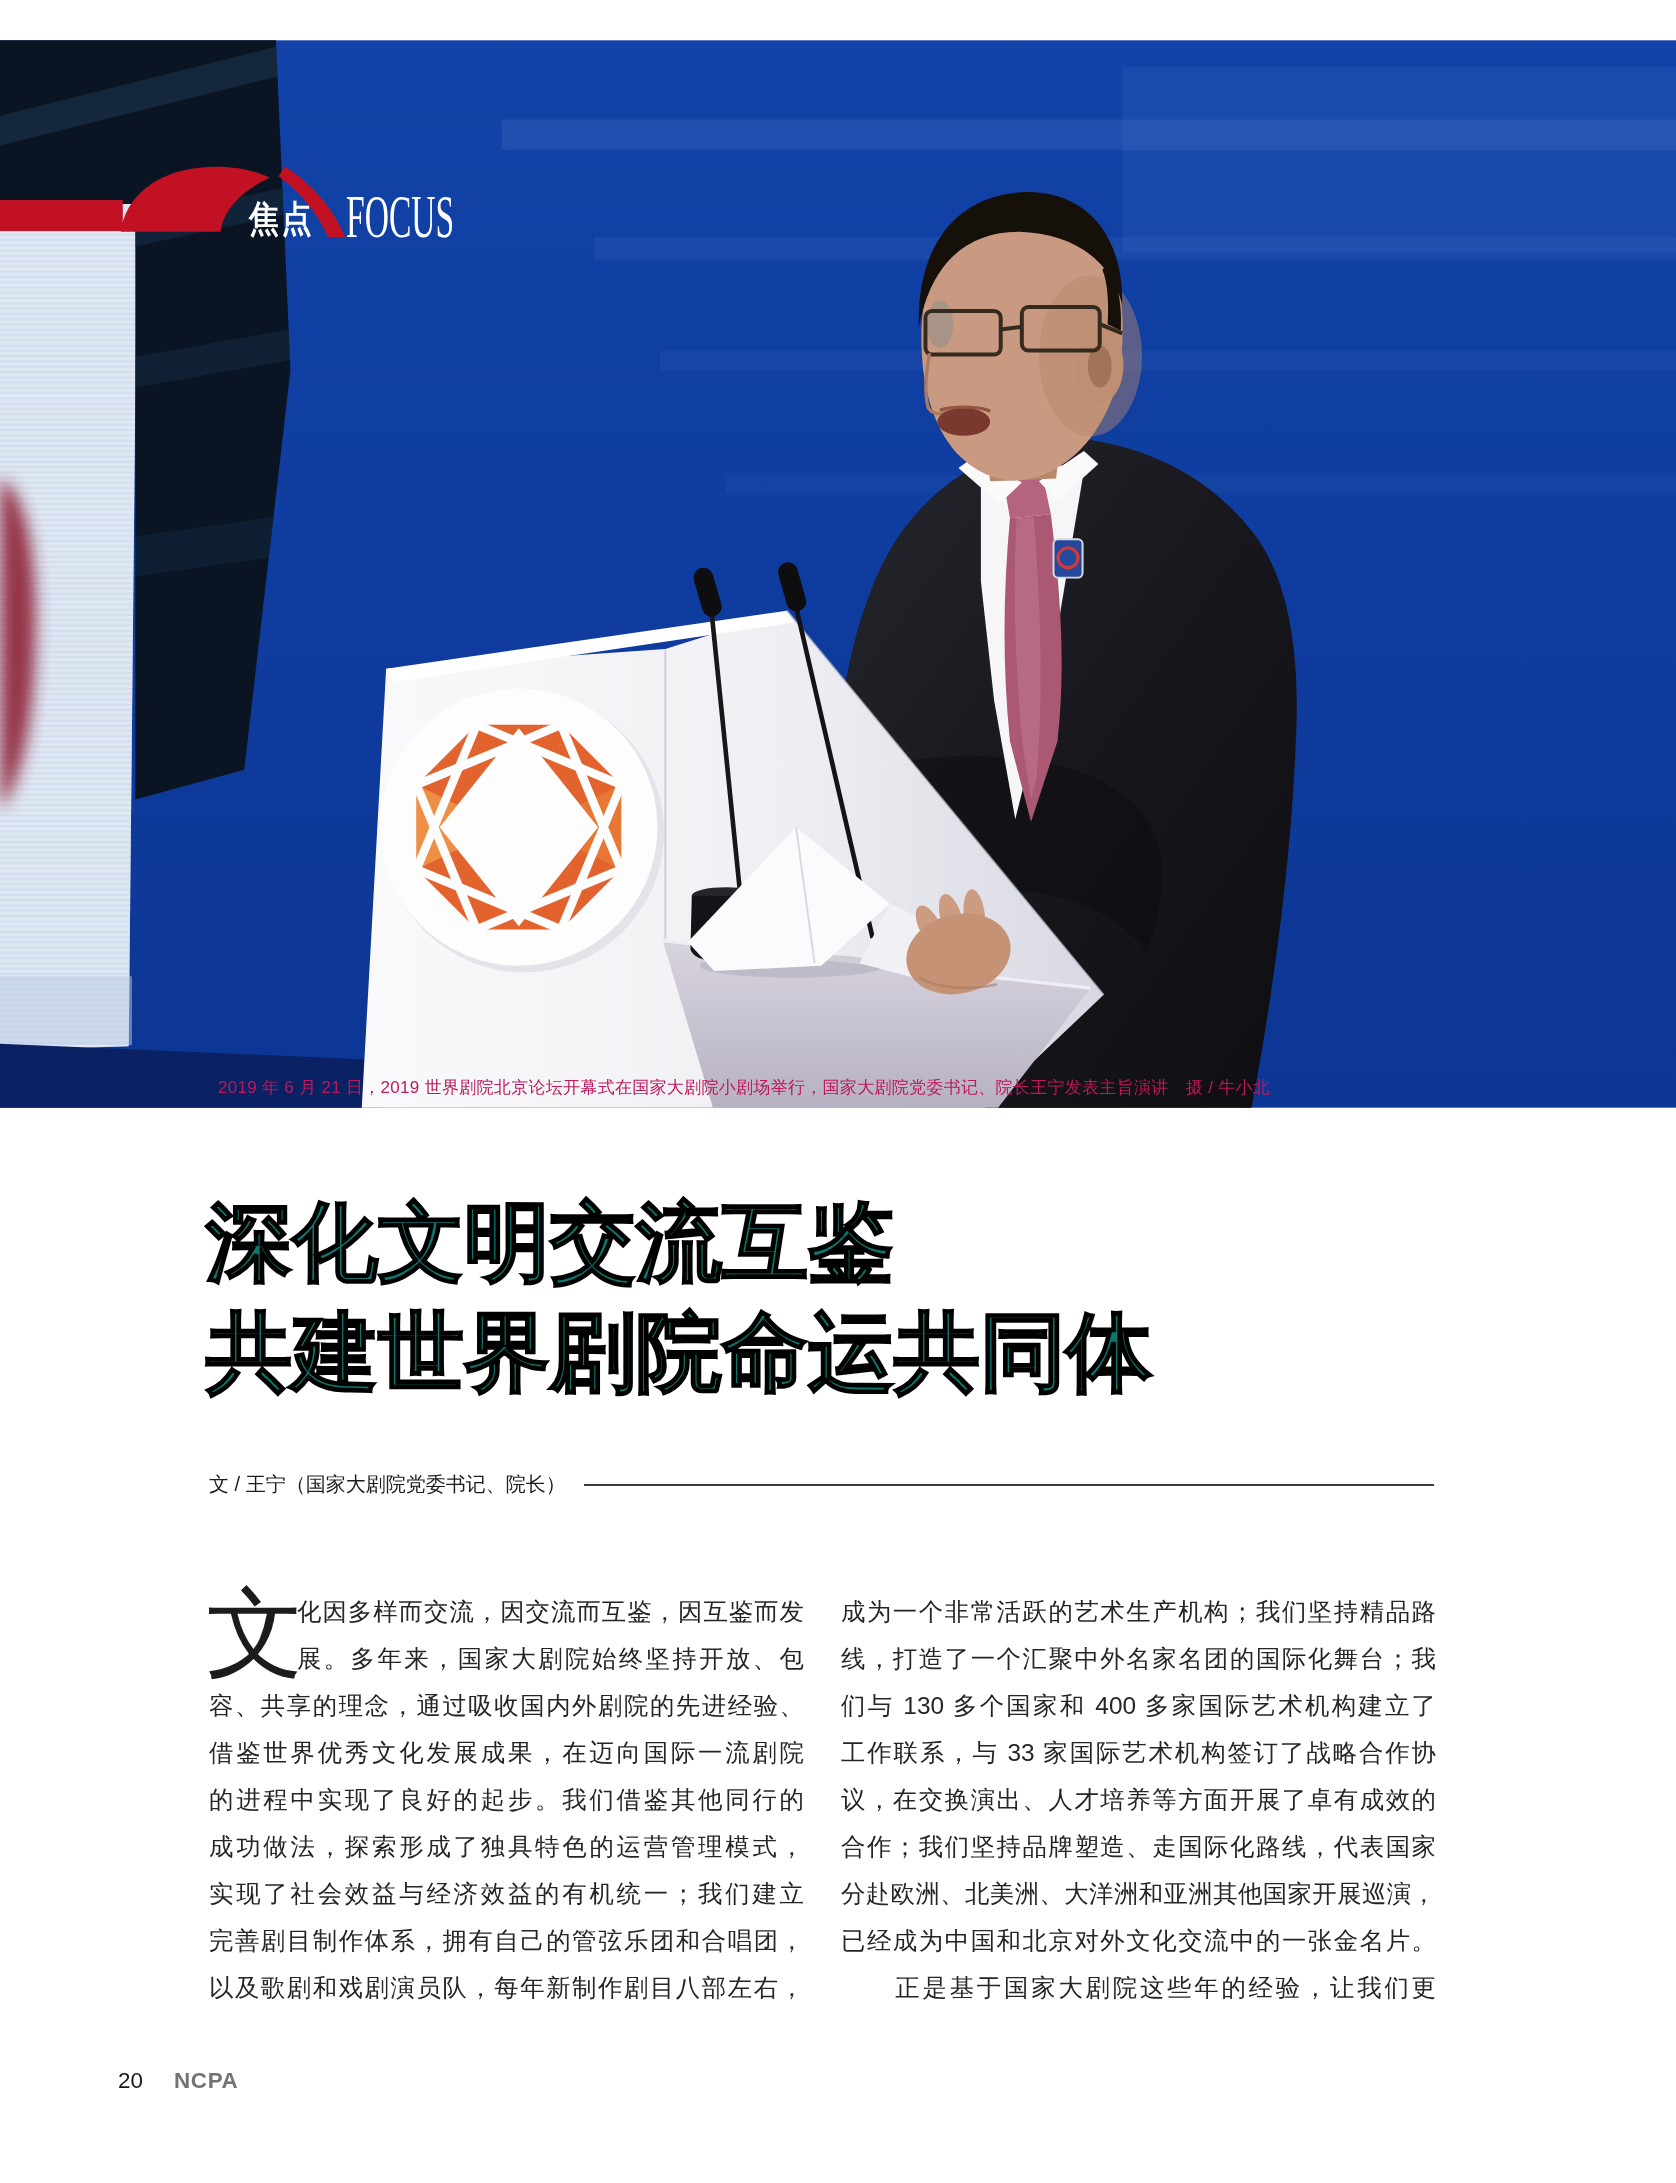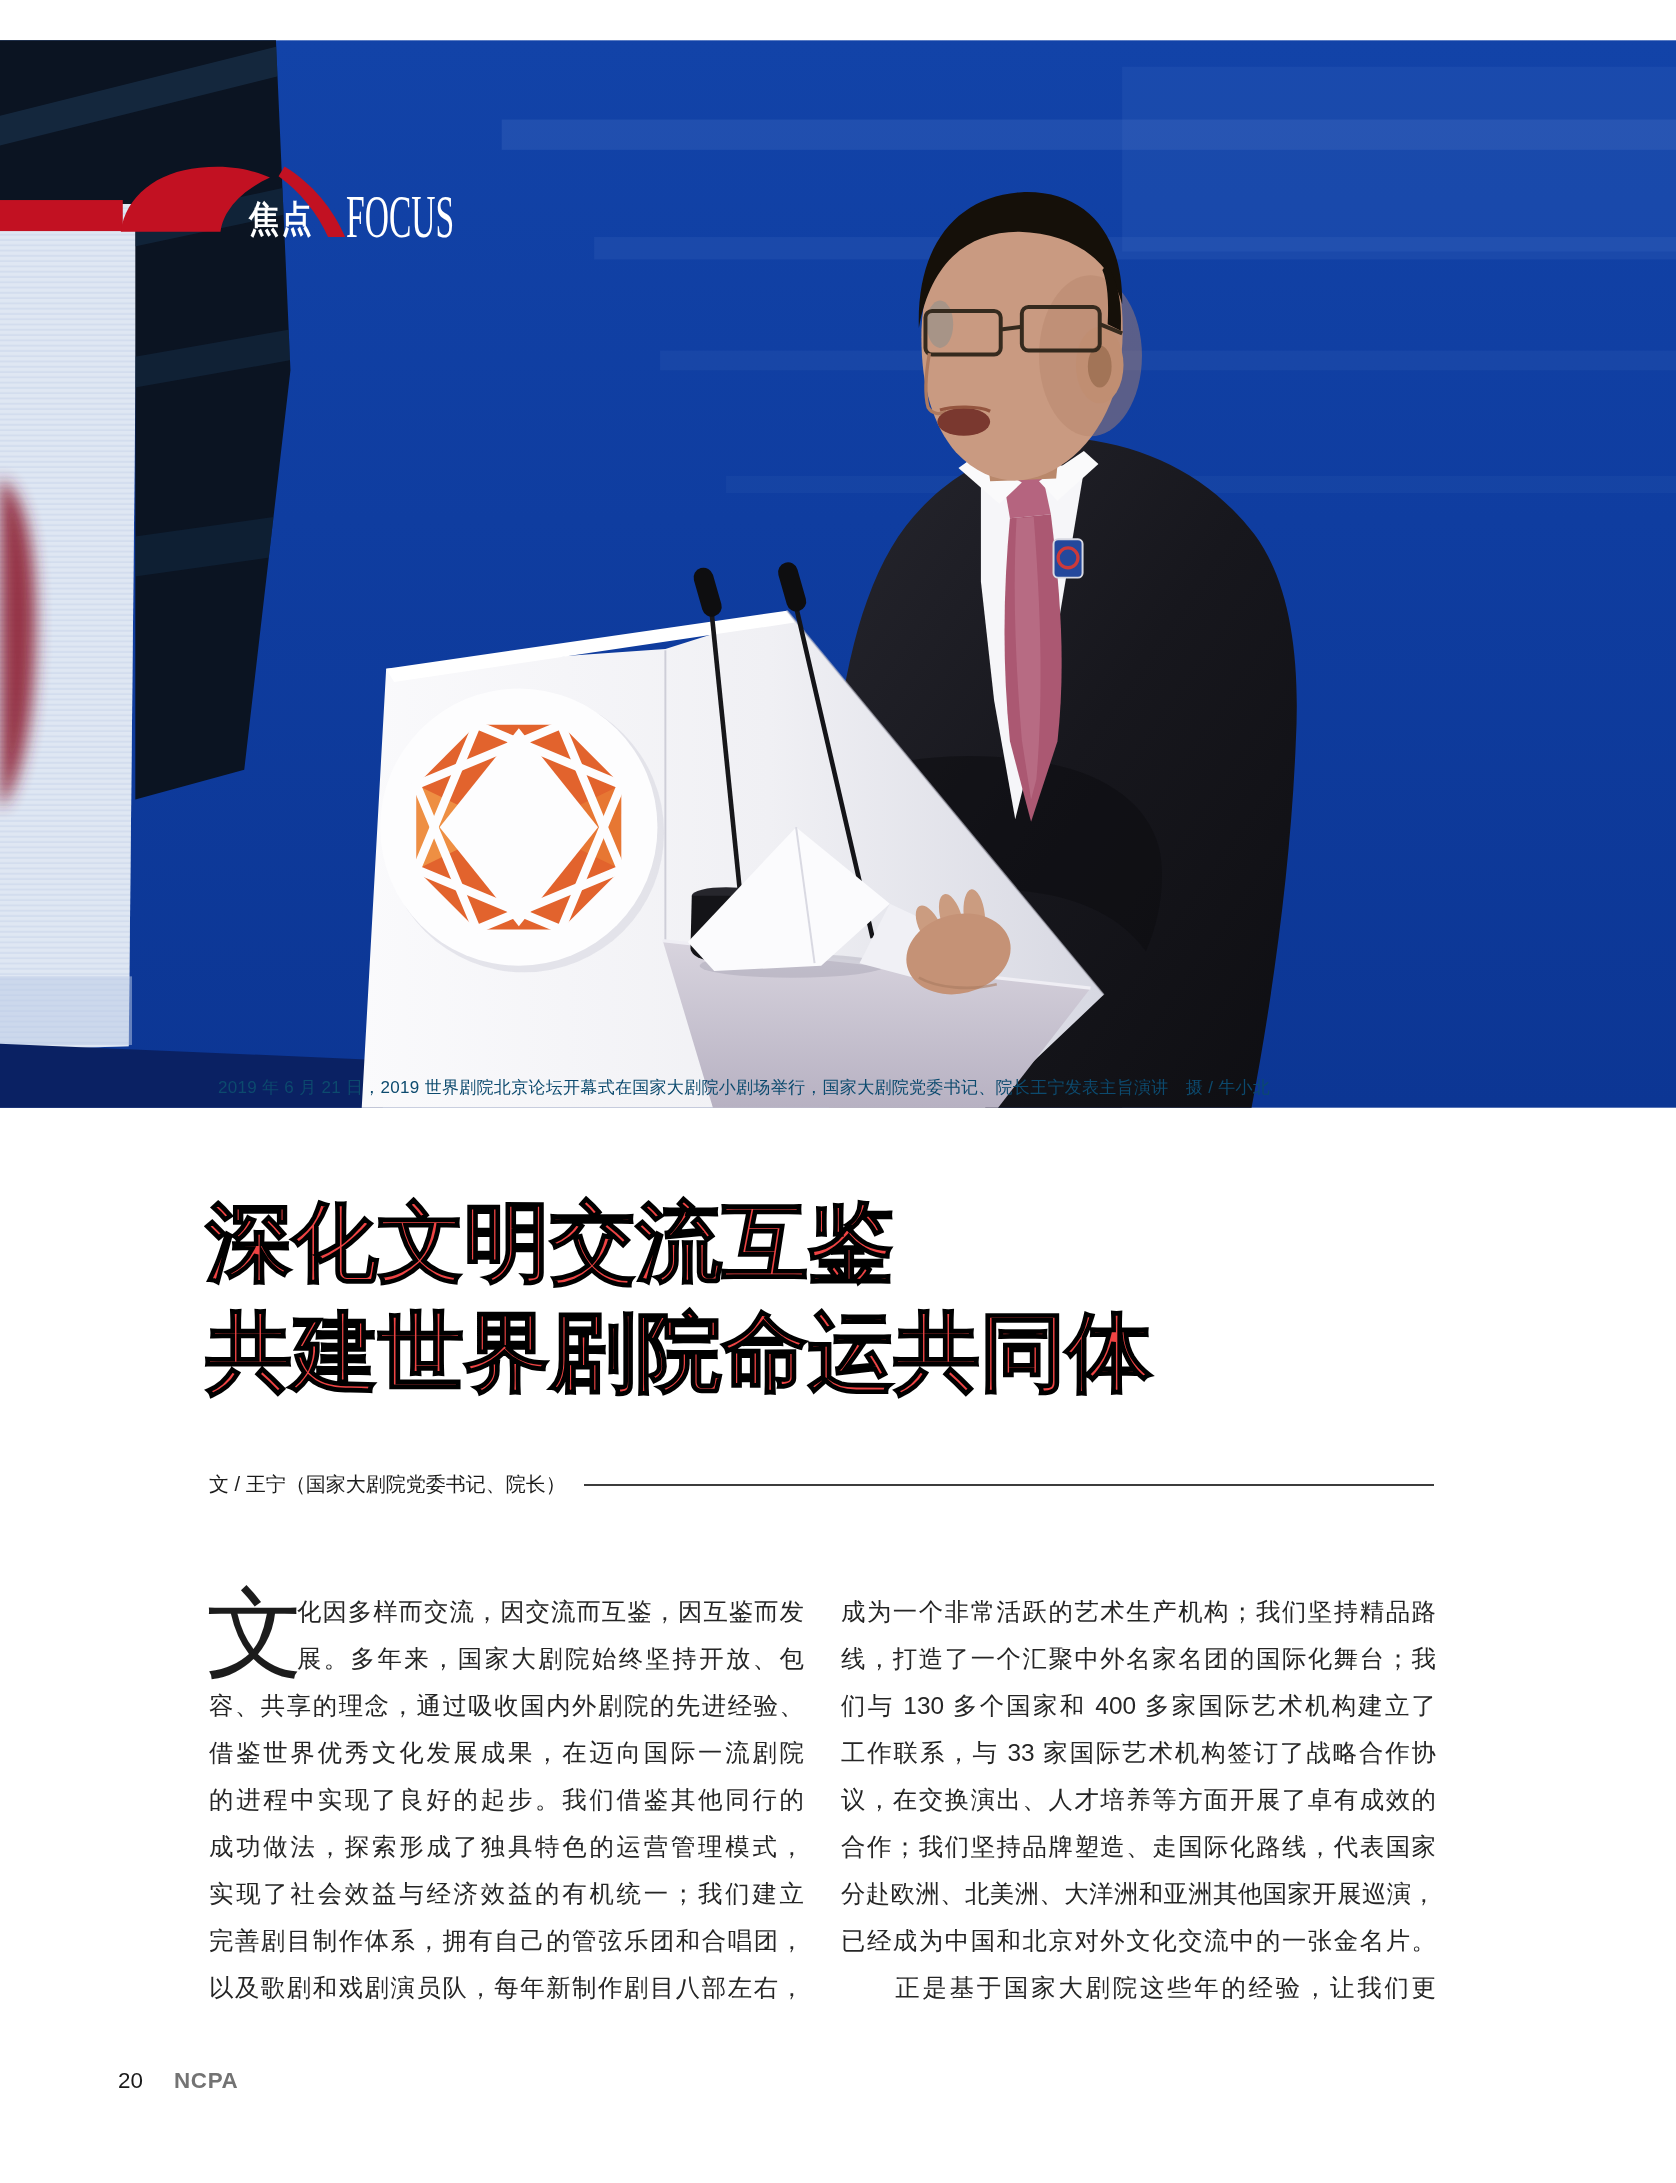--- a/index.html
+++ b/index.html
@@ -15,26 +15,26 @@
     transform:scaleX(.84);transform-origin:0 0;letter-spacing:2.6px;white-space:nowrap;
   }
   .hdr-en{
     position:absolute;left:346px;top:153px;
     font-family:"Liberation Serif",serif;font-size:61px;font-weight:400;color:#ffffff;line-height:48px;
     transform:scaleX(.55);transform-origin:0 0;white-space:nowrap;
   }
   
   .caption{
     position:absolute;left:218px;top:1076px;width:1320px;
-    font-size:17px;color:#0c4a6e;white-space:nowrap;letter-spacing:0.3px;
+    font-size:17px;color:#be185d;white-space:nowrap;letter-spacing:0.3px;
   }
   
   .title{
     position:absolute;left:206px;top:1187px;width:1320px;
-    font-size:86px;line-height:110px;font-weight:900;color:#ef4444;
+    font-size:86px;line-height:110px;font-weight:900;color:#0f766e;
     letter-spacing:0;-webkit-text-stroke:2px #000;
   }
   
   .byline{
     position:absolute;left:209px;top:1470px;width:1225px;height:29px;
     display:flex;align-items:center;font-size:20px;color:#1c1c1c;white-space:nowrap;
   }
   .byline .rule{flex:1;height:2px;background:#3c3c3c;margin-left:18.5px;}
   
   .col{position:absolute;top:1588px;width:595px;font-size:24.4px;color:#252525;}

